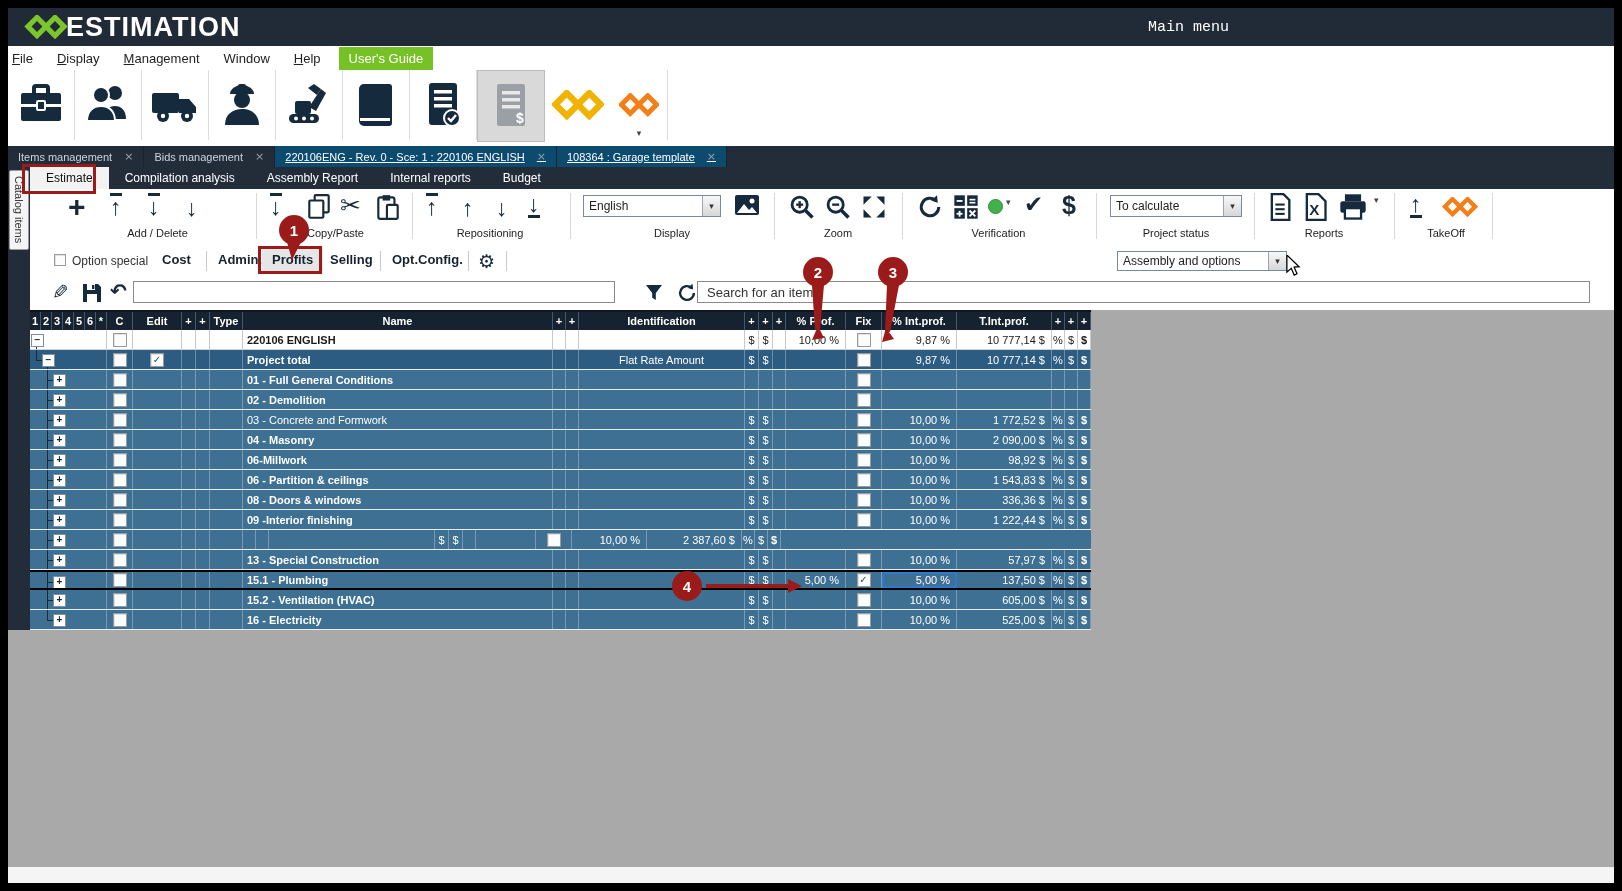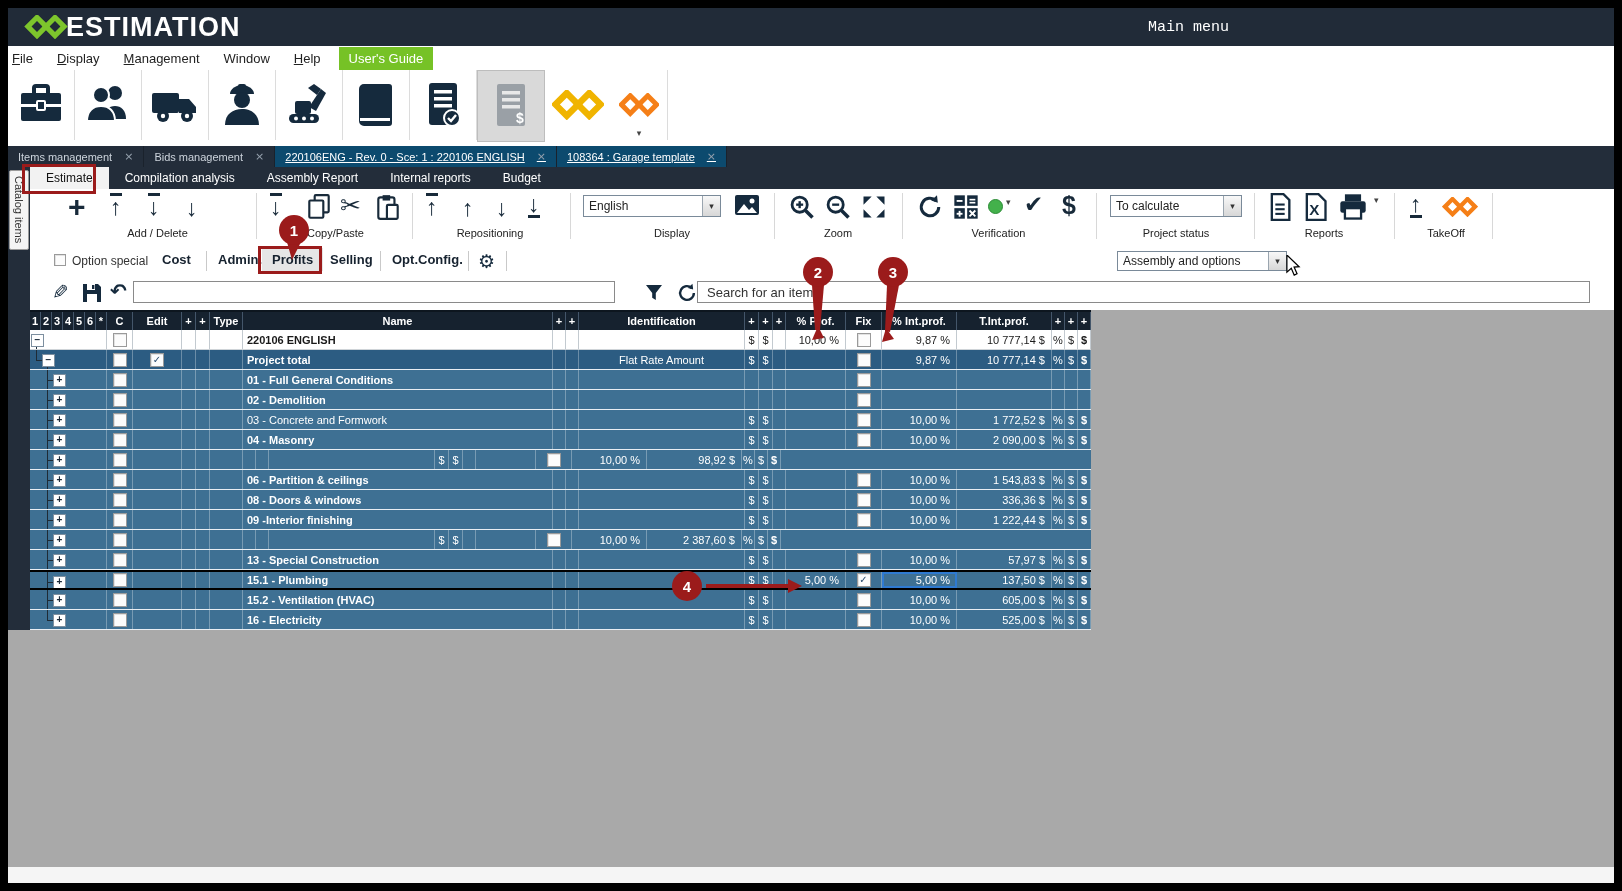--- a/index.html
+++ b/index.html
@@ -635,20 +635,21 @@
           <span class="tl" style="left: 17px; top: 10px; width: 7px; height: 1px;"></span>
           <span class="expbox" style="left: 23px;">+</span>
         </div>
         <div class="cell tx-c" style="width: 26px;">
           <span class="cbx"></span>
         </div>
         <div class="cell tx-c" style="width: 49px;"></div>
         <div class="cell" style="width: 14px;"></div>
         <div class="cell" style="width: 14px;"></div>
         <div class="cell" style="width: 33px;"></div>
+        <div class="cell tx-l tx-b" style="width: 310px;">06-Millwork</div>
         <div class="cell" style="width: 13px;"></div>
         <div class="cell" style="width: 13px;"></div>
         <div class="cell tx-c" style="width: 166px;"></div>
         <div class="cell tx-c" style="width: 14px;">$</div>
         <div class="cell tx-c" style="width: 14px;">$</div>
         <div class="cell" style="width: 13px;"></div>
         <div class="cell tx-r" style="width: 60px;"></div>
         <div class="cell tx-c" style="width: 36px;">
           <span class="cbx"></span>
         </div>

